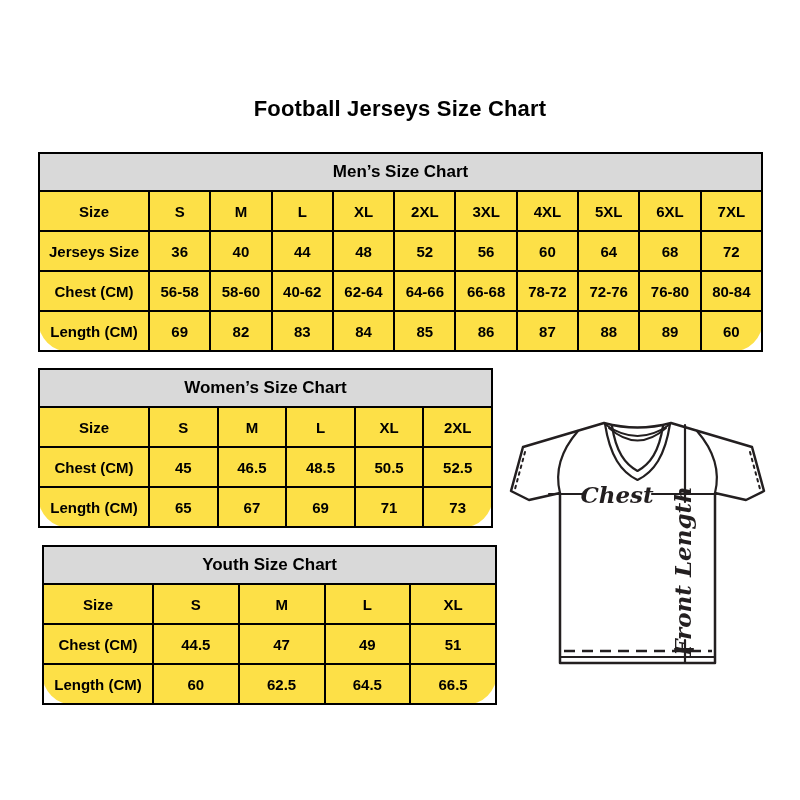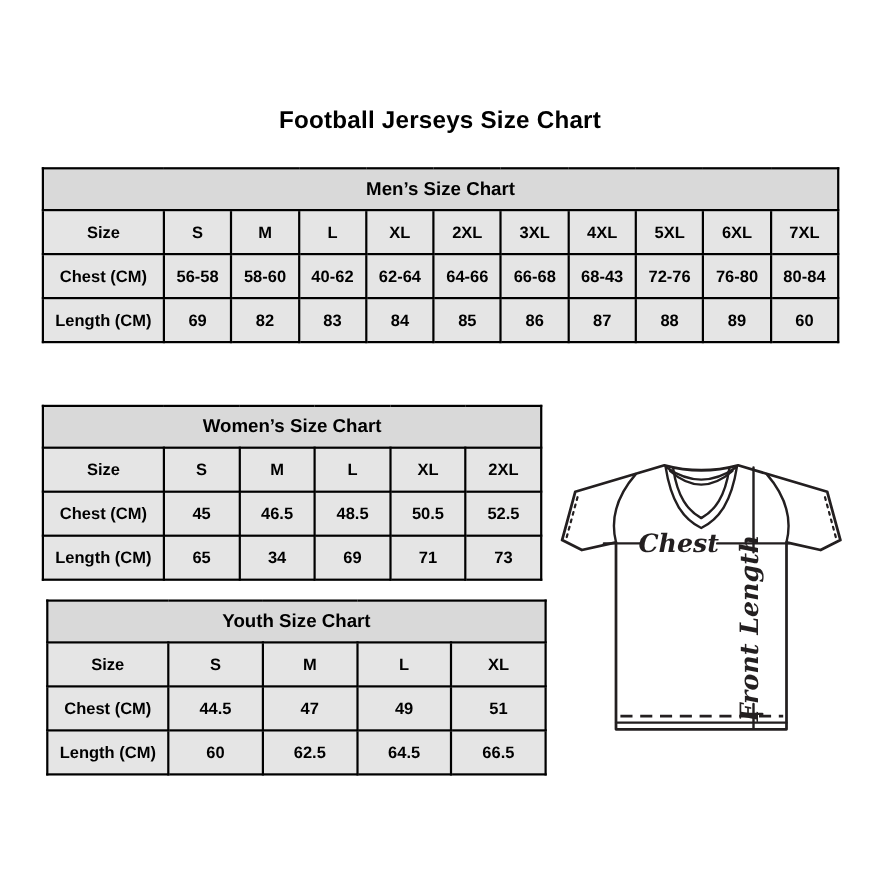--- a/index.html
+++ b/index.html
@@ -18,21 +18,22 @@
   .page-title {
     position: absolute; top: 96px; left: 0; width: 800px;
     text-align: center;
     font-size: 22px; font-weight: bold; color: #000;
     letter-spacing: 0.2px;
   }
   table.size-table {
     position: absolute;
     border-collapse: collapse;
     table-layout: fixed;
-    background: #e5e5e5;
+    background: #fde047;
+    border-radius: 32px;
   }
   .size-table th, .size-table td {
     border: 2px solid #000;
     text-align: center;
     vertical-align: middle;
     font-weight: bold;
     font-size: 15px;
     color: #000;
     padding: 0;
     font-family: "Liberation Sans", sans-serif;
@@ -91,28 +92,41 @@
           <th>L</th>
           <th>XL</th>
           <th>2XL</th>
           <th>3XL</th>
           <th>4XL</th>
           <th>5XL</th>
           <th>6XL</th>
           <th>7XL</th>
         </tr>
         <tr>
+          <th>Jerseys Size</th>
+          <td>36</td>
+          <td>40</td>
+          <td>44</td>
+          <td>48</td>
+          <td>52</td>
+          <td>56</td>
+          <td>60</td>
+          <td>64</td>
+          <td>68</td>
+          <td>72</td>
+        </tr>
+        <tr>
           <th>Chest (CM)</th>
           <td>56-58</td>
           <td>58-60</td>
           <td>40-62</td>
           <td>62-64</td>
           <td>64-66</td>
           <td>66-68</td>
-          <td>68-43</td>
+          <td>78-72</td>
           <td>72-76</td>
           <td>76-80</td>
           <td>80-84</td>
         </tr>
         <tr>
           <th>Length (CM)</th>
           <td>69</td>
           <td>82</td>
           <td>83</td>
           <td>84</td>
@@ -153,21 +167,21 @@
           <th>Chest (CM)</th>
           <td>45</td>
           <td>46.5</td>
           <td>48.5</td>
           <td>50.5</td>
           <td>52.5</td>
         </tr>
         <tr>
           <th>Length (CM)</th>
           <td>65</td>
-          <td>34</td>
+          <td>67</td>
           <td>69</td>
           <td>71</td>
           <td>73</td>
         </tr>
       </tbody>
     </table>
 
   <table id="youth-table" class="size-table">
       <colgroup>
         <col class="label-col">

